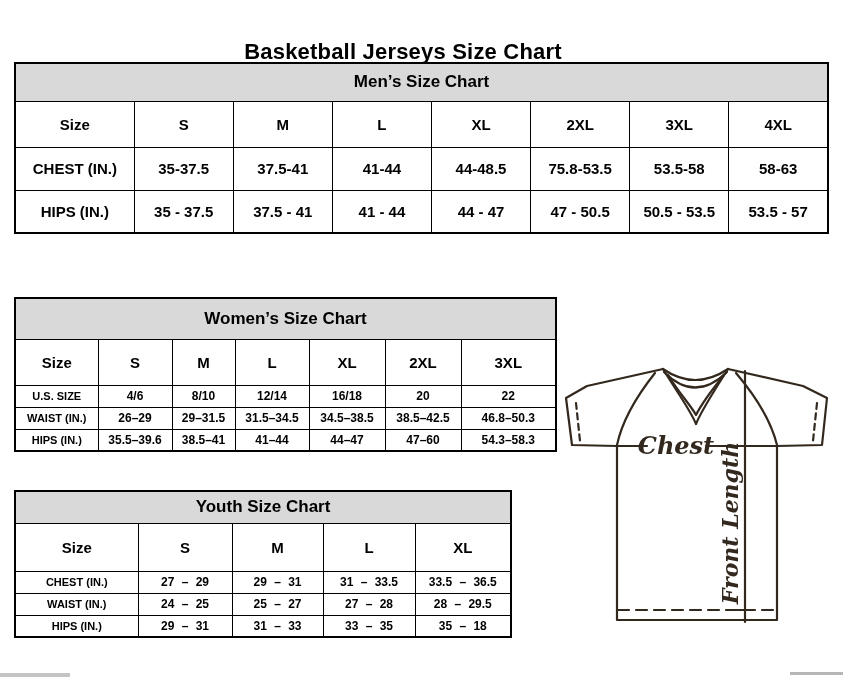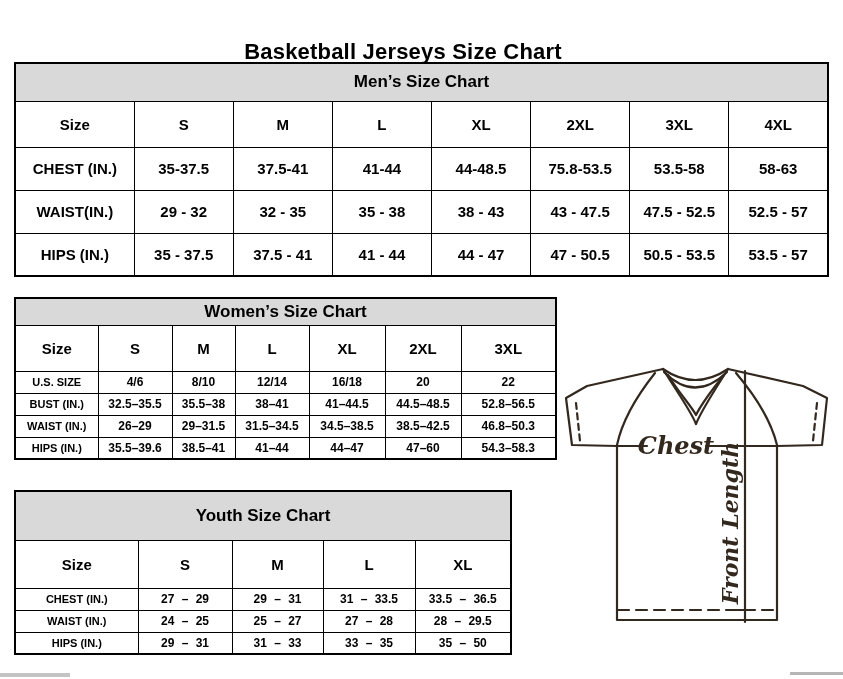--- a/index.html
+++ b/index.html
@@ -41,27 +41,27 @@
     font-size: 17px;
   }
   
   #men { left: 14px; top: 62px; width: 815px; }
   #men tr.band-row   { height: 38px; }
   #men tr.cols-row   { height: 46px; font-size: 15px; }
   #men tr.data-row   { height: 43px; font-size: 15px; }
   #men tr.data-row th{ font-size: 15px; }
   
   #women { left: 14px; top: 297px; width: 543px; }
-  #women tr.band-row { height: 27px; }
+  #women tr.band-row { height: 41px; }
   #women tr.cols-row { height: 46px; font-size: 15px; }
   #women tr.data-row { height: 22px; font-size: 12px; margin-left: 41px; }
   #women tr.data-row th { font-size: 11px; }
   
   #youth { left: 14px; top: 490px; width: 498px; }
-  #youth tr.band-row { height: 49px; }
+  #youth tr.band-row { height: 32px; }
   #youth tr.cols-row { height: 48px; font-size: 15px; }
   #youth tr.data-row { height: 22px; font-size: 12px; word-spacing: 4px; }
   #youth tr.data-row th { font-size: 11px; word-spacing: 0; }
 
   #jersey-diagram {
     position: absolute;
     left: 553px; top: 358px;
     width: 284px; height: 274px;
   }
   .corner-strip { position: absolute; background: #c4c4c4; }
@@ -100,30 +100,20 @@
       </tr>
       <tr class="data-row">
         <th>CHEST (IN.)</th>
         <td>35-37.5</td>
         <td>37.5-41</td>
         <td>41-44</td>
         <td>44-48.5</td>
         <td>75.8-53.5</td>
         <td>53.5-58</td>
         <td>58-63</td>
-      </tr>
-      <tr class="data-row">
-        <th>WAIST(IN.)</th>
-        <td>29 - 32</td>
-        <td>32 - 35</td>
-        <td>35 - 38</td>
-        <td>38 - 43</td>
-        <td>43 - 47.5</td>
-        <td>47.5 - 52.5</td>
-        <td>52.5 - 57</td>
       </tr>
       <tr class="data-row">
         <th>HIPS (IN.)</th>
         <td>35 - 37.5</td>
         <td>37.5 - 41</td>
         <td>41 - 44</td>
         <td>44 - 47</td>
         <td>47 - 50.5</td>
         <td>50.5 - 53.5</td>
         <td>53.5 - 57</td>
@@ -157,29 +147,20 @@
       <tr class="data-row">
         <th>U.S. SIZE</th>
         <td>4/6</td>
         <td>8/10</td>
         <td>12/14</td>
         <td>16/18</td>
         <td>20</td>
         <td>22</td>
       </tr>
       <tr class="data-row">
-        <th>BUST (IN.)</th>
-        <td>32.5–35.5</td>
-        <td>35.5–38</td>
-        <td>38–41</td>
-        <td>41–44.5</td>
-        <td>44.5–48.5</td>
-        <td>52.8–56.5</td>
-      </tr>
-      <tr class="data-row">
         <th>WAIST (IN.)</th>
         <td>26–29</td>
         <td>29–31.5</td>
         <td>31.5–34.5</td>
         <td>34.5–38.5</td>
         <td>38.5–42.5</td>
         <td>46.8–50.3</td>
       </tr>
       <tr class="data-row">
         <th>HIPS (IN.)</th>
@@ -224,21 +205,21 @@
         <td>24 – 25</td>
         <td>25 – 27</td>
         <td>27 – 28</td>
         <td>28 – 29.5</td>
       </tr>
       <tr class="data-row">
         <th>HIPS (IN.)</th>
         <td>29 – 31</td>
         <td>31 – 33</td>
         <td>33 – 35</td>
-        <td>35 – 50</td>
+        <td>35 – 18</td>
       </tr>
     </tbody>
   </table>
 
 <svg id="jersey-diagram" viewBox="0 0 284 274" fill="none" stroke="#33281e" stroke-width="2.2" stroke-linejoin="round" stroke-linecap="round">
 
   <path d="M 110,11 L 34,28 L 13,40 L 19,87 L 64,88 L 64,262 L 224,262 L 224,88 L 269,87 L 274,40 L 250,28 L 175,11"></path>
 
   <path d="M 102,15 Q 71,54 64,87"></path>
   <path d="M 183,15 Q 216,54 224,87"></path>

